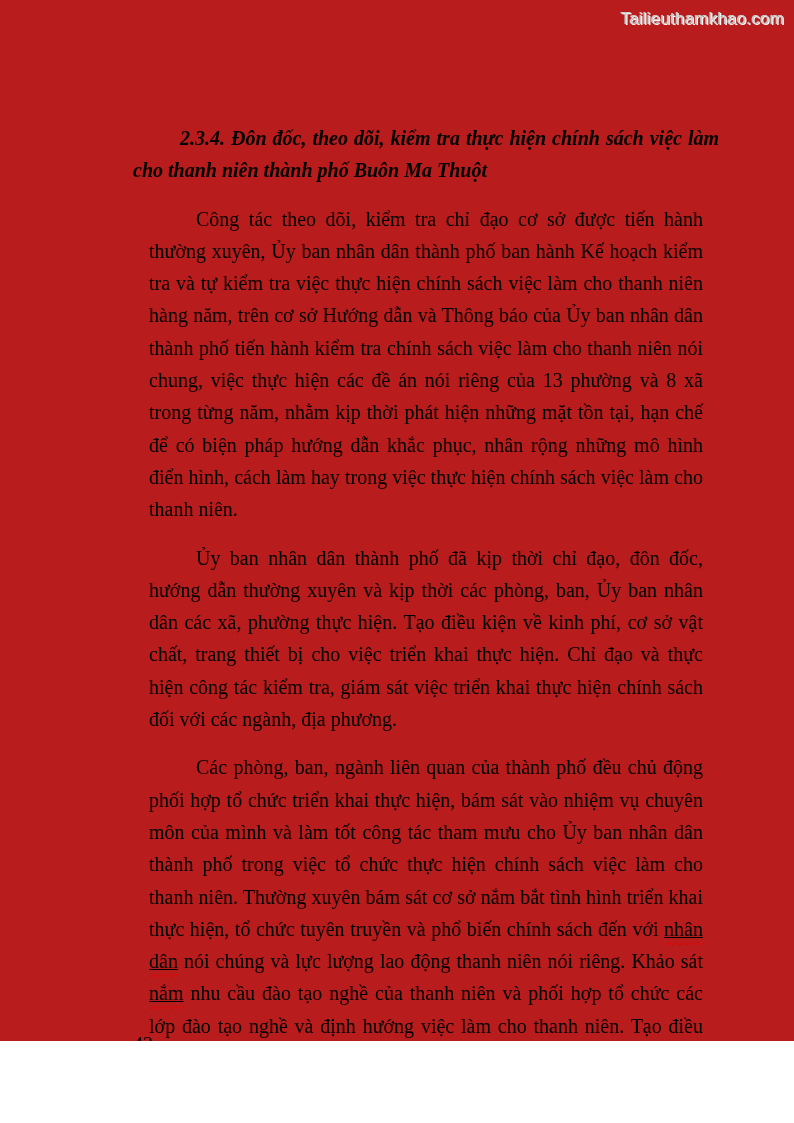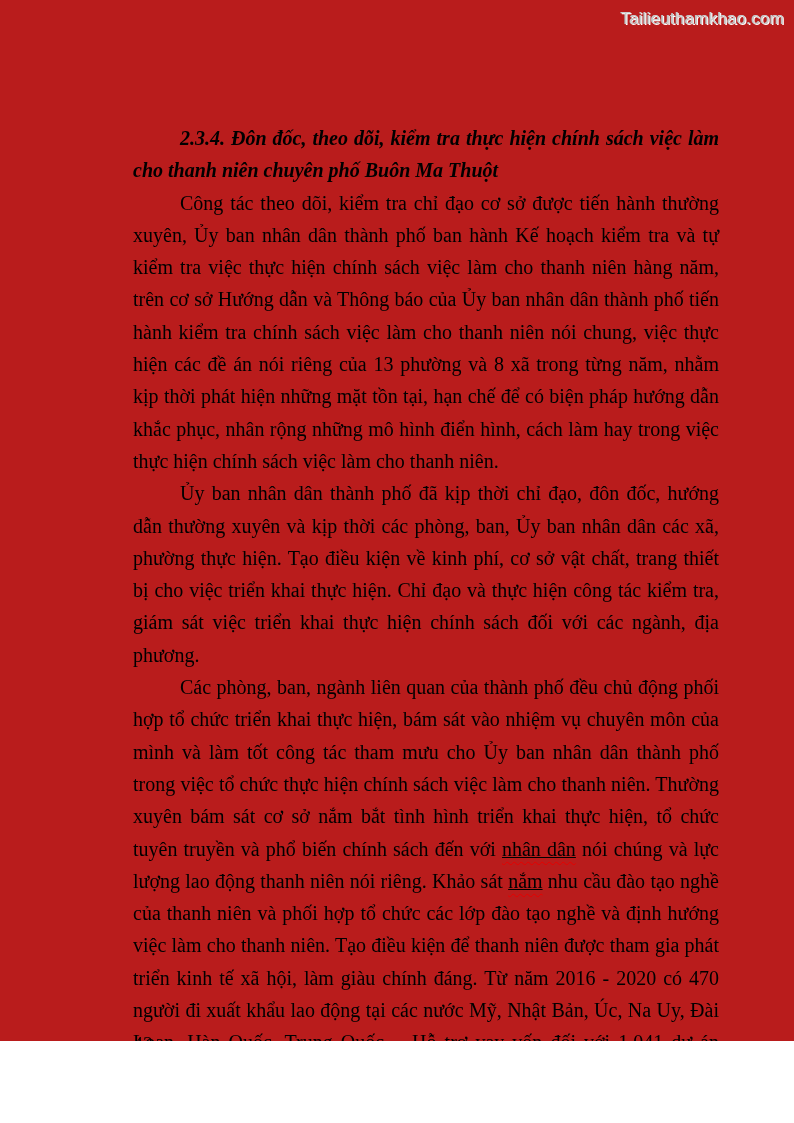--- a/index.html
+++ b/index.html
@@ -38,21 +38,21 @@
     text-align: justify;
   }
   .heading {
     margin: 0;
     font-size: 20px;
     font-weight: bold;
     font-style: italic;
     text-indent: 47px;
   }
   .para {
-    margin: 0;
+    margin: 16px;
     text-indent: 47px;
   }
   
   .para.continued {
     text-align-last: justify;
   }
   .spell {
     text-decoration: underline;
     text-decoration-thickness: 1px;
     text-decoration-skip-ink: none;
@@ -75,21 +75,21 @@
 </style>
 </head>
 <body>
 
 <div class="page">
 
   <div class="watermark">Tailieuthamkhao.com</div>
 
   <div class="content">
 
-    <h3 class="heading">2.3.4. Đôn đốc, theo dõi, kiểm tra thực hiện chính sách việc làm cho thanh niên chuyên phố Buôn Ma Thuột</h3>
+    <h3 class="heading">2.3.4. Đôn đốc, theo dõi, kiểm tra thực hiện chính sách việc làm cho thanh niên thành phố Buôn Ma Thuột</h3>
 
     <p class="para">Công tác theo dõi, kiểm tra chỉ đạo cơ sở được tiến hành thường xuyên, Ủy ban nhân dân thành phố ban hành Kế hoạch kiểm tra và tự kiểm tra việc thực hiện chính sách việc làm cho thanh niên hàng năm, trên cơ sở Hướng dẫn và Thông báo của Ủy ban nhân dân thành phố tiến hành kiểm tra chính sách việc làm cho thanh niên nói chung, việc thực hiện các đề án nói riêng của 13 phường và 8 xã trong từng năm, nhằm kịp thời phát hiện những mặt tồn tại, hạn chế để có biện pháp hướng dẫn khắc phục, nhân rộng những mô hình điển hình, cách làm hay trong việc thực hiện chính sách việc làm cho thanh niên.</p>
 
     <p class="para">Ủy ban nhân dân thành phố đã kịp thời chỉ đạo, đôn đốc, hướng dẫn thường xuyên và kịp thời các phòng, ban, Ủy ban nhân dân các xã, phường thực hiện. Tạo điều kiện về kinh phí, cơ sở vật chất, trang thiết bị cho việc triển khai thực hiện. Chỉ đạo và thực hiện công tác kiểm tra, giám sát việc triển khai thực hiện chính sách đối với các ngành, địa phương.</p>
 
     <p class="para continued"><span>Các phòng, ban, ngành liên quan của thành phố đều chủ động phối hợp tổ chức triển khai thực hiện, bám sát vào nhiệm vụ chuyên môn của mình và làm tốt công tác tham mưu cho Ủy ban nhân dân thành phố trong việc tổ chức thực hiện chính sách việc làm cho thanh niên. Thường xuyên bám sát cơ sở nắm bắt tình hình triển khai thực hiện, tổ chức tuyên truyền và phổ biến chính sách đến với </span><span class="spell"><span class="wavy">nhân dân</span></span><span> nói chúng và lực lượng lao động thanh niên nói riêng. Khảo sát </span><span class="spell"><span class="wavy">nắm</span></span><span> nhu cầu đào tạo nghề của thanh niên và phối hợp tổ chức các lớp đào tạo nghề và định hướng việc làm cho thanh niên. Tạo điều kiện để thanh niên được tham gia phát triển kinh tế xã hội, làm giàu chính đáng. Từ năm 2016 - 2020 có 470 người đi xuất khẩu lao động tại các nước Mỹ, Nhật Bản, Úc, Na Uy, Đài Loan, Hàn Quốc, Trung Quốc,... Hỗ trợ vay vốn đối với 1.041 dự án</span></p>
 
   </div>
 
   <div class="page-number">42</div>

